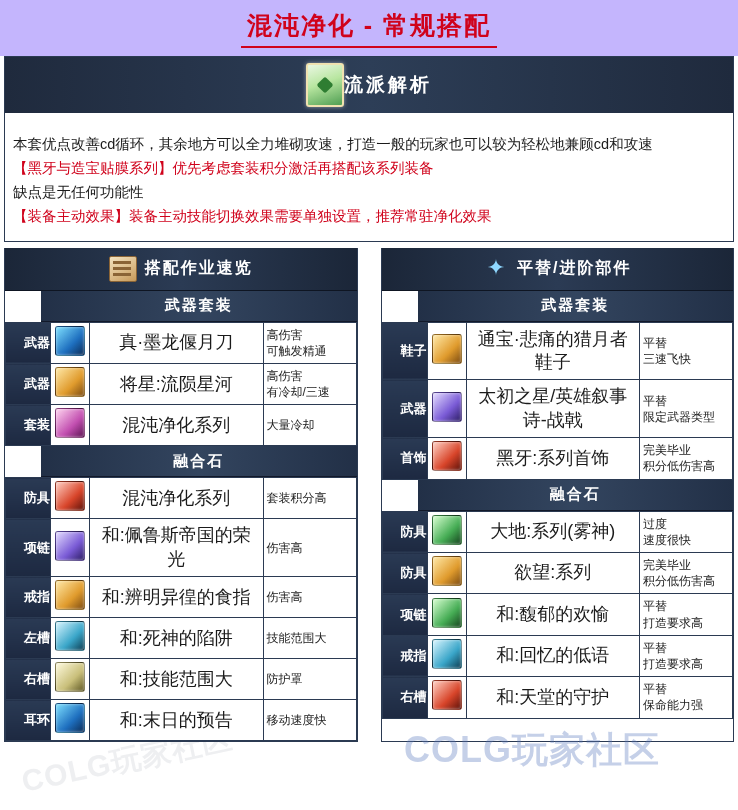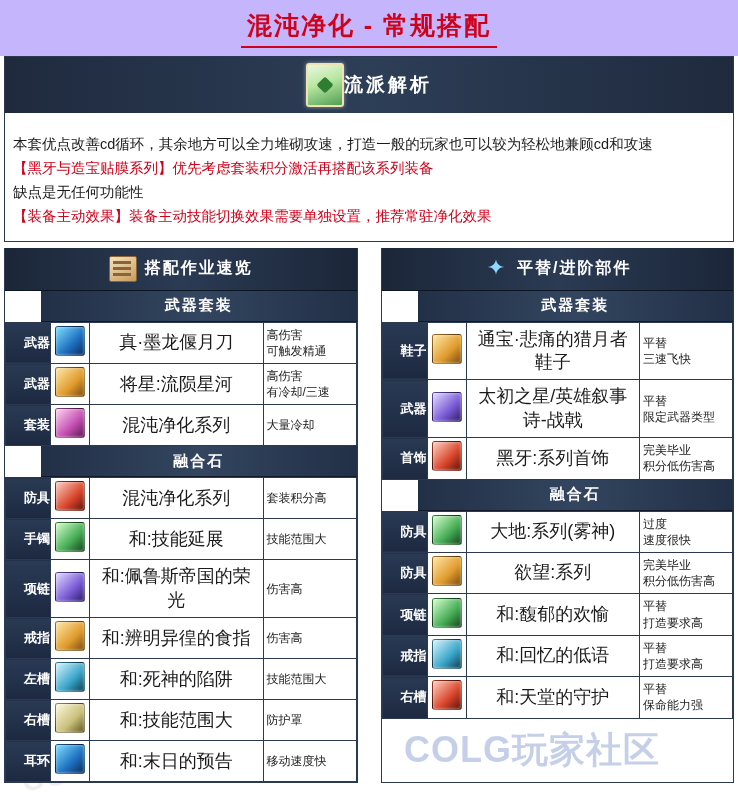--- a/index.html
+++ b/index.html
@@ -224,26 +224,20 @@
       <div class="sec-head">融合石</div>
       <table>
         <tbody>
             <tr>
           <td class="c-slot">防具</td>
           <td class="c-icon"><span class="gi g5"></span></td>
           <td class="c-name">混沌净化系列</td>
           <td class="c-note" style="white-space:pre-line">套装积分高</td>
         </tr>
         <tr>
-          <td class="c-slot">手镯</td>
-          <td class="c-icon"><span class="gi g4"></span></td>
-          <td class="c-name">和:技能延展</td>
-          <td class="c-note" style="white-space:pre-line">技能范围大</td>
-        </tr>
-        <tr>
           <td class="c-slot">项链</td>
           <td class="c-icon"><span class="gi g6"></span></td>
           <td class="c-name">和:佩鲁斯帝国的荣光</td>
           <td class="c-note" style="white-space:pre-line">伤害高</td>
         </tr>
         <tr>
           <td class="c-slot">戒指</td>
           <td class="c-icon"><span class="gi g2"></span></td>
           <td class="c-name">和:辨明异徨的食指</td>
           <td class="c-note" style="white-space:pre-line">伤害高</td>

